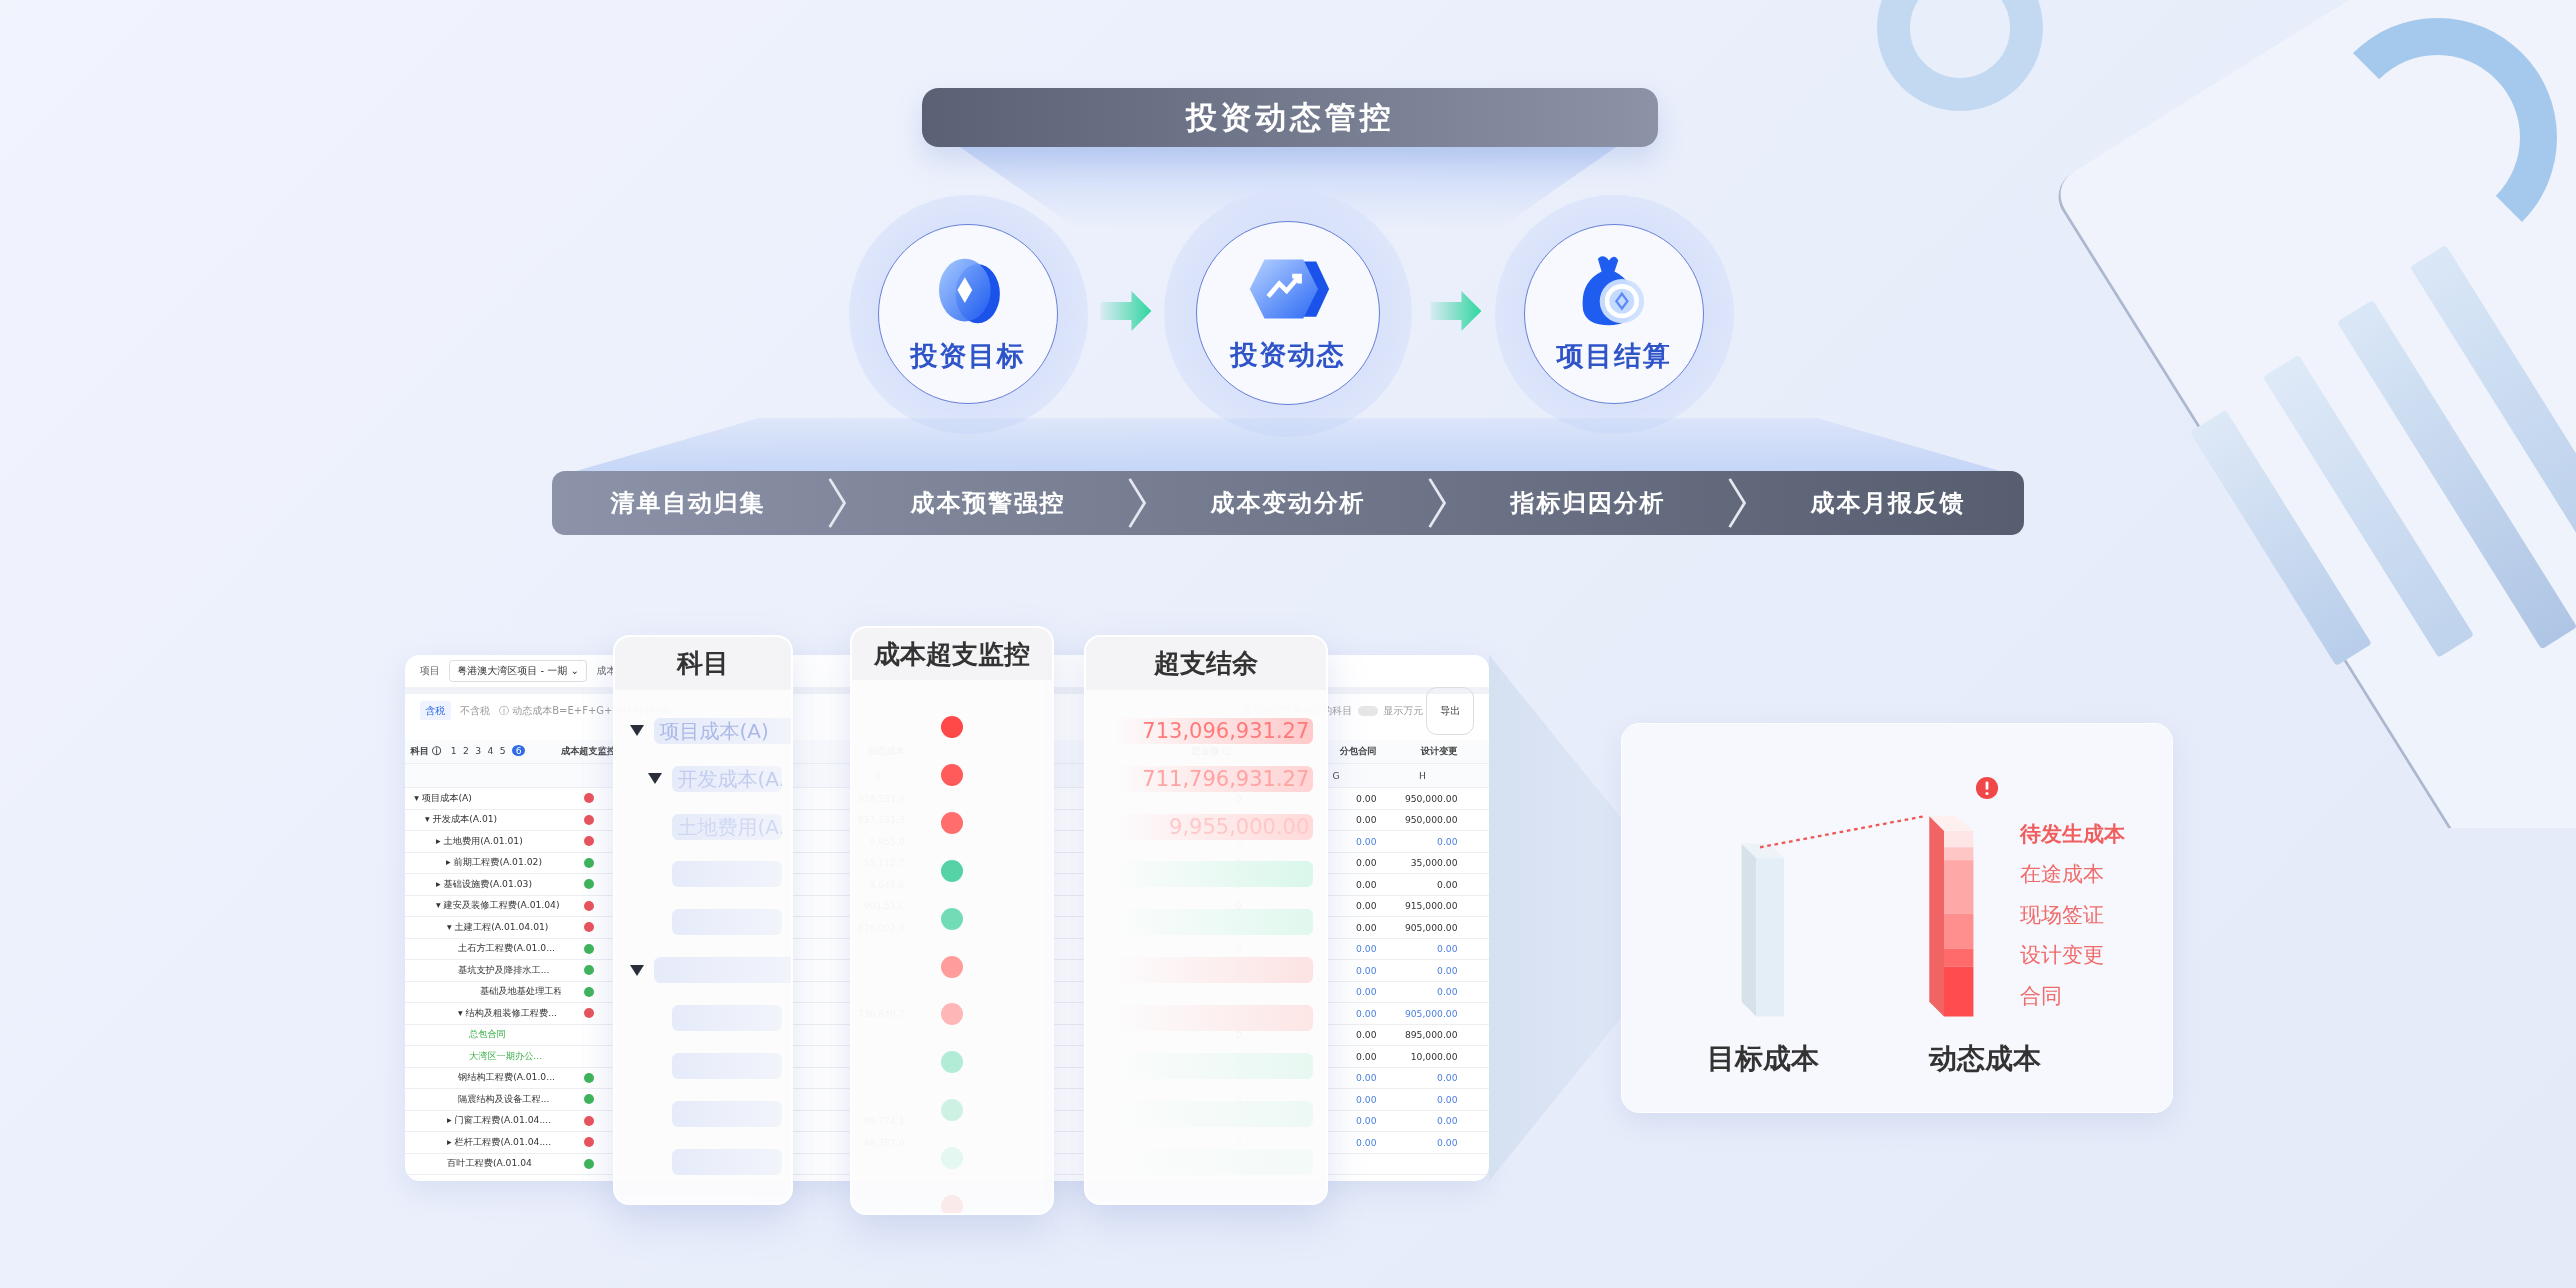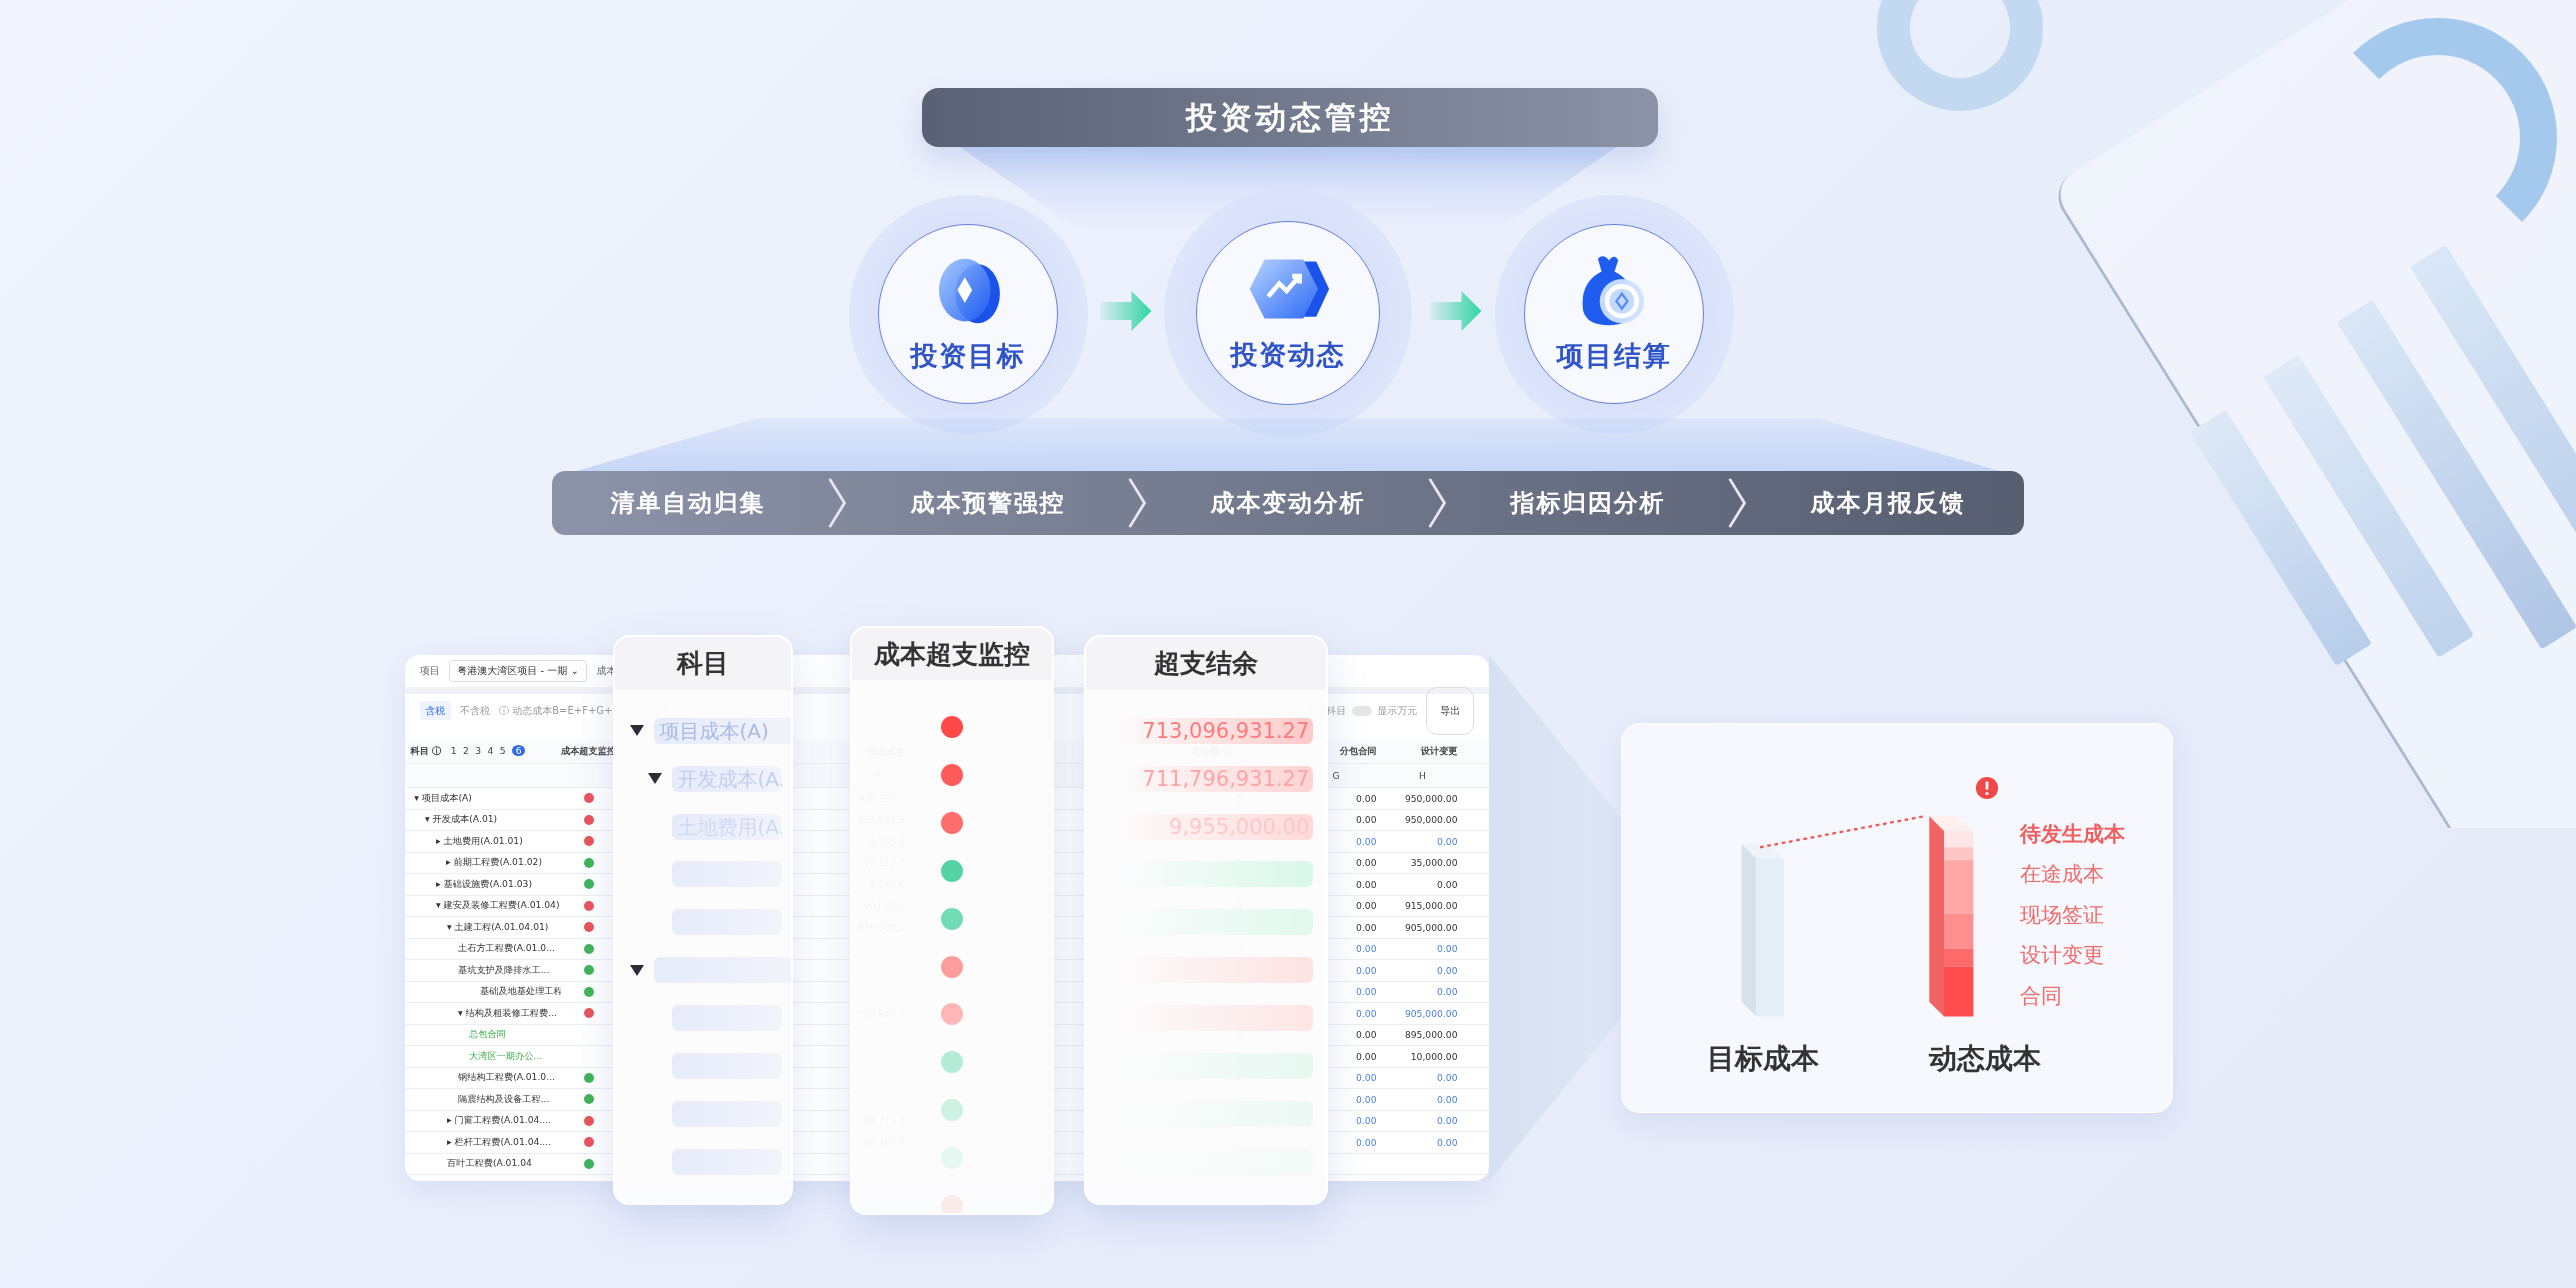--- a/index.html
+++ b/index.html
@@ -36,21 +36,21 @@
 .tbl{position:absolute;top:85px;left:0;width:100%}
 .row{height:21.5px;display:flex;align-items:center;border-bottom:0.9px solid #eceef3;font-size:9.2px;color:#333}
 .row.head{height:24px;font-weight:bold;color:#444;background:#fafbfd}
 .cell{flex:none;overflow:hidden;white-space:nowrap;padding:0 5.5px}
 .c-name{width:156px}
 .c-dot{width:55px;display:flex;justify-content:center}
 .dot{width:10px;height:10px;border-radius:50%}
 .num{text-align:right}
 .blue{color:#4a7fe0}
 .toggle{display:inline-block;width:20px;height:10px;border-radius:5.5px;background:#e6e6e6;margin:0 5.5px;vertical-align:middle}
-.export-btn{border:0.9px solid #ddd;border-radius:11px;padding:16px 13px;color:#333;margin-left:9px}
+.export-btn{border:0.9px solid #ddd;border-radius:11px;padding:16px 13px;color:#333;margin-left:3px}
 .connector{left:1489px;top:655px;width:132px;height:526px;background:linear-gradient(90deg,#d5e0f1,#dfe7f6);clip-path:polygon(0 0,100% 31%,100% 69%,0 100%)}
 
 .card{background:rgba(252,252,253,.96);border-radius:16.6px;border:2.8px solid #fff;box-shadow:0 16.6px 37px rgba(130,150,210,.25);overflow:hidden}
 .card-head{height:53px;background:#f4f4f6;display:flex;align-items:center;justify-content:center;font-size:26px;font-weight:bold;color:#333}
 .ph{position:absolute;height:26px;border-radius:6.4px;background:linear-gradient(90deg,#e6ebfa,#f2f4fb)}
 .tri{position:absolute;width:0;height:0;border-left:7.4px solid transparent;border-right:7.4px solid transparent;border-top:11px solid #2a2e38}
 .pl-text{font-size:20px;color:#aab9e8;padding-left:5.5px;line-height:26px;white-space:nowrap}
 .big-dot{position:absolute;width:22px;height:22px;border-radius:50%;left:50%;margin-left:-11px}
 .amt{position:absolute;left:28px;right:13px;height:26px;border-radius:6.4px;text-align:right;padding-right:3.7px;font-size:21px;line-height:26px}
 

